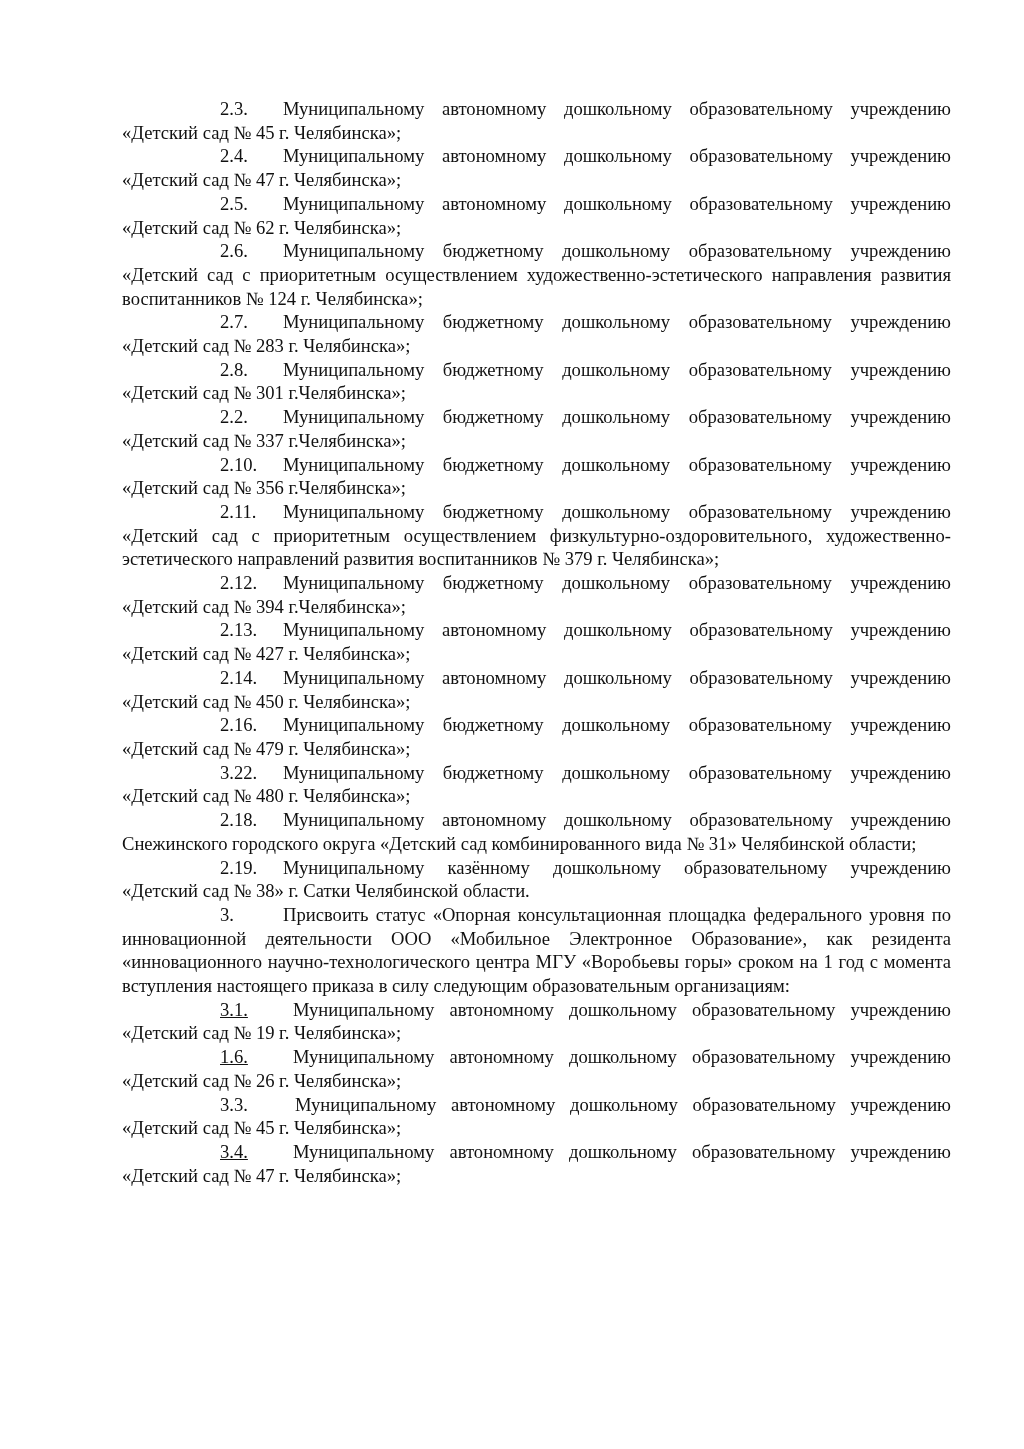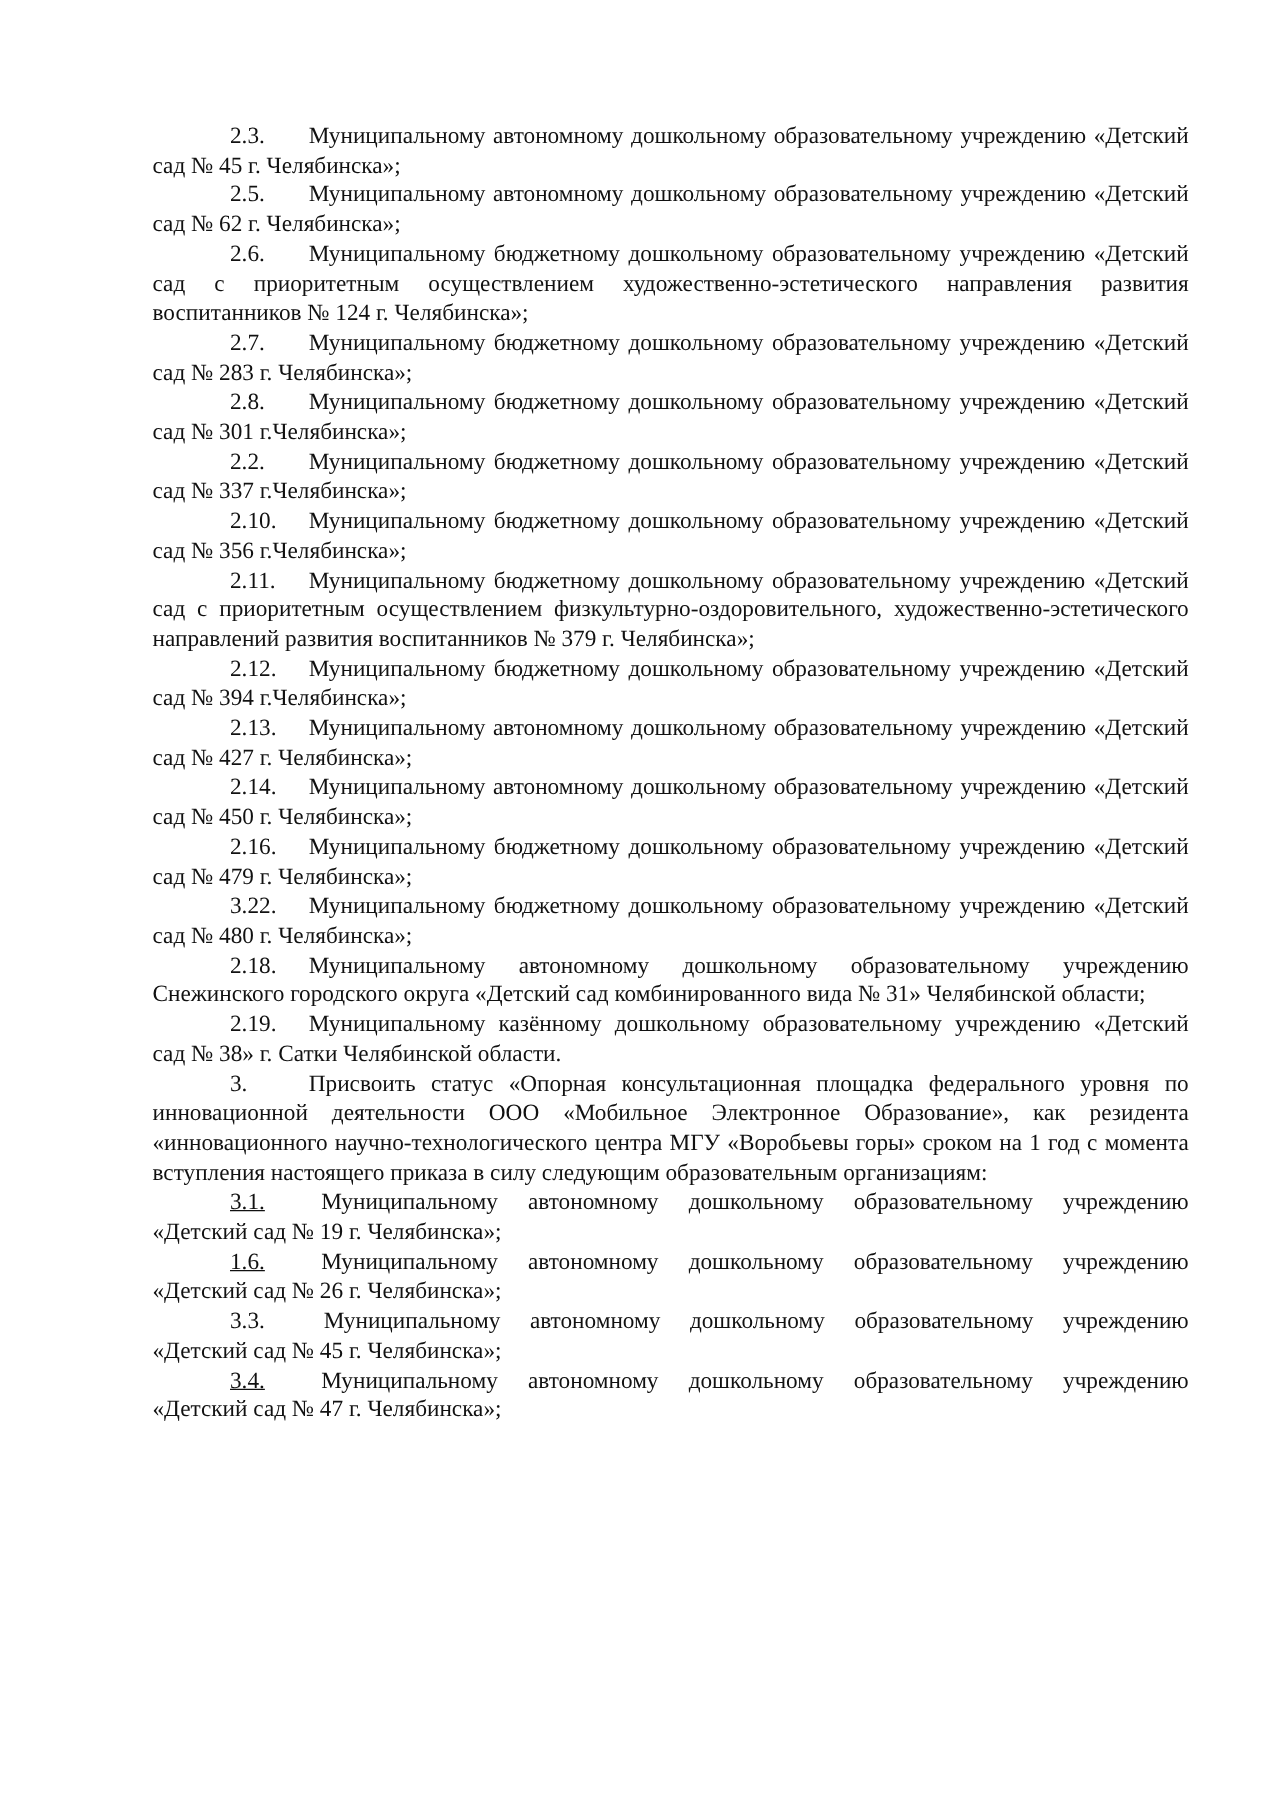--- a/index.html
+++ b/index.html
@@ -28,36 +28,38 @@
       margin: 0;
       padding: 0;
       text-indent: 62px;
       text-align: justify;
       text-align-last: left;
     }
     .item .num {
       display: inline-block;
       width: 63px;
       text-indent: 0;
+      margin-left: 36px;
     }
     .item.wide .num {
       width: 73px;
       text-decoration: underline;
     }
     .item.wide2 .num {
       width: 75px;
     }
     .item .t {
     }
   </style>
 </head>
 <body>
 
 <div class="page">
   <p class="item"><span class="num">2.3.</span><span class="t">Муниципальному автономному дошкольному образовательному учреждению «Детский сад № 45 г. Челябинска»;</span></p>
+  <p class="item"><span class="num">2.4.</span><span class="t">Муниципальному автономному дошкольному образовательному учреждению «Детский сад № 47 г. Челябинска»;</span></p>
   <p class="item"><span class="num">2.5.</span><span class="t">Муниципальному автономному дошкольному образовательному учреждению «Детский сад № 62 г. Челябинска»;</span></p>
   <p class="item"><span class="num">2.6.</span><span class="t">Муниципальному бюджетному дошкольному образовательному учреждению «Детский сад с приоритетным осуществлением художественно-эстетического направления развития воспитанников № 124  г. Челябинска»;</span></p>
   <p class="item"><span class="num">2.7.</span><span class="t">Муниципальному бюджетному дошкольному образовательному учреждению «Детский сад № 283 г. Челябинска»;</span></p>
   <p class="item"><span class="num">2.8.</span><span class="t">Муниципальному бюджетному дошкольному образовательному учреждению «Детский сад № 301 г.Челябинска»;</span></p>
   <p class="item"><span class="num">2.2.</span><span class="t">Муниципальному бюджетному дошкольному образовательному учреждению «Детский сад № 337 г.Челябинска»;</span></p>
   <p class="item"><span class="num">2.10.</span><span class="t">Муниципальному бюджетному дошкольному образовательному учреждению «Детский сад № 356 г.Челябинска»;</span></p>
   <p class="item"><span class="num">2.11.</span><span class="t">Муниципальному бюджетному дошкольному образовательному учреждению «Детский сад с приоритетным осуществлением физкультурно-оздоровительного, художественно-эстетического направлений развития воспитанников  № 379  г. Челябинска»;</span></p>
   <p class="item"><span class="num">2.12.</span><span class="t">Муниципальному бюджетному дошкольному образовательному учреждению «Детский сад № 394 г.Челябинска»;</span></p>
   <p class="item"><span class="num">2.13.</span><span class="t">Муниципальному автономному дошкольному образовательному учреждению «Детский сад № 427 г. Челябинска»;</span></p>
   <p class="item"><span class="num">2.14.</span><span class="t">Муниципальному автономному дошкольному образовательному учреждению «Детский сад № 450 г. Челябинска»;</span></p>

